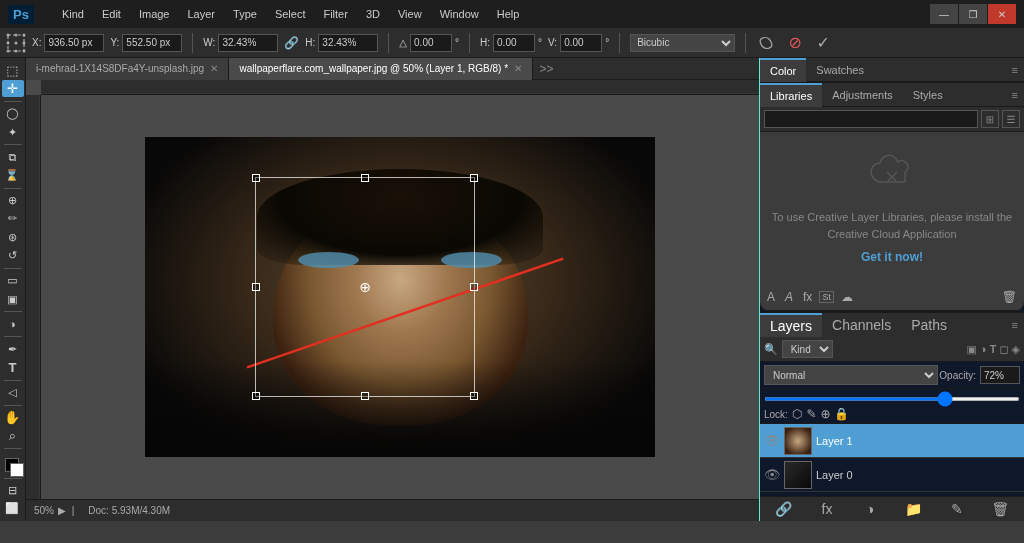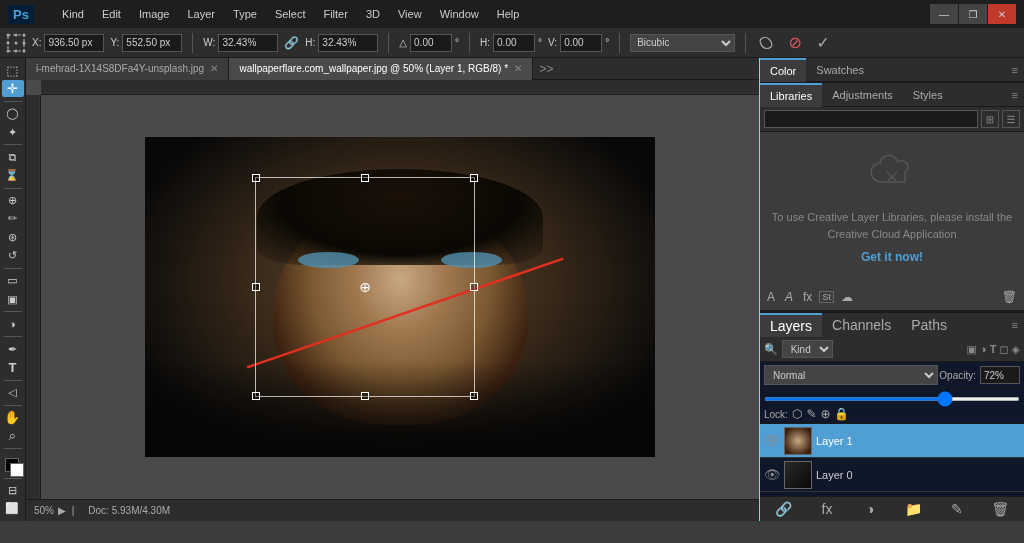--- a/index.html
+++ b/index.html
@@ -327,21 +327,21 @@
   <div id="right-panel">
 
     <div id="color-panel">
       <div class="panel-tabs">
         <div class="panel-tab active">Color</div>
         <div class="panel-tab">Swatches</div>
         <span class="panel-gear">≡</span>
       </div>
     </div>
 
-    <div style="background:#3c3c3c; border-bottom:1px solid #1a1a1a;">
+    <div style="background:#3c3c3c; border-bottom:1px solid #1a1a1a;border-radius:10px;">
       <div class="panel-tabs">
         <div class="panel-tab active">Libraries</div>
         <div class="panel-tab">Adjustments</div>
         <div class="panel-tab">Styles</div>
         <span class="panel-gear">≡</span>
       </div>
 
       <div style="display:flex; align-items:center; gap:3px; padding:3px 4px; background:#2d2d2d; border-bottom:1px solid #1a1a1a;">
         <input class="lib-search" type="text" placeholder="" style="">
         <button class="lib-view-btn">⊞</button>

